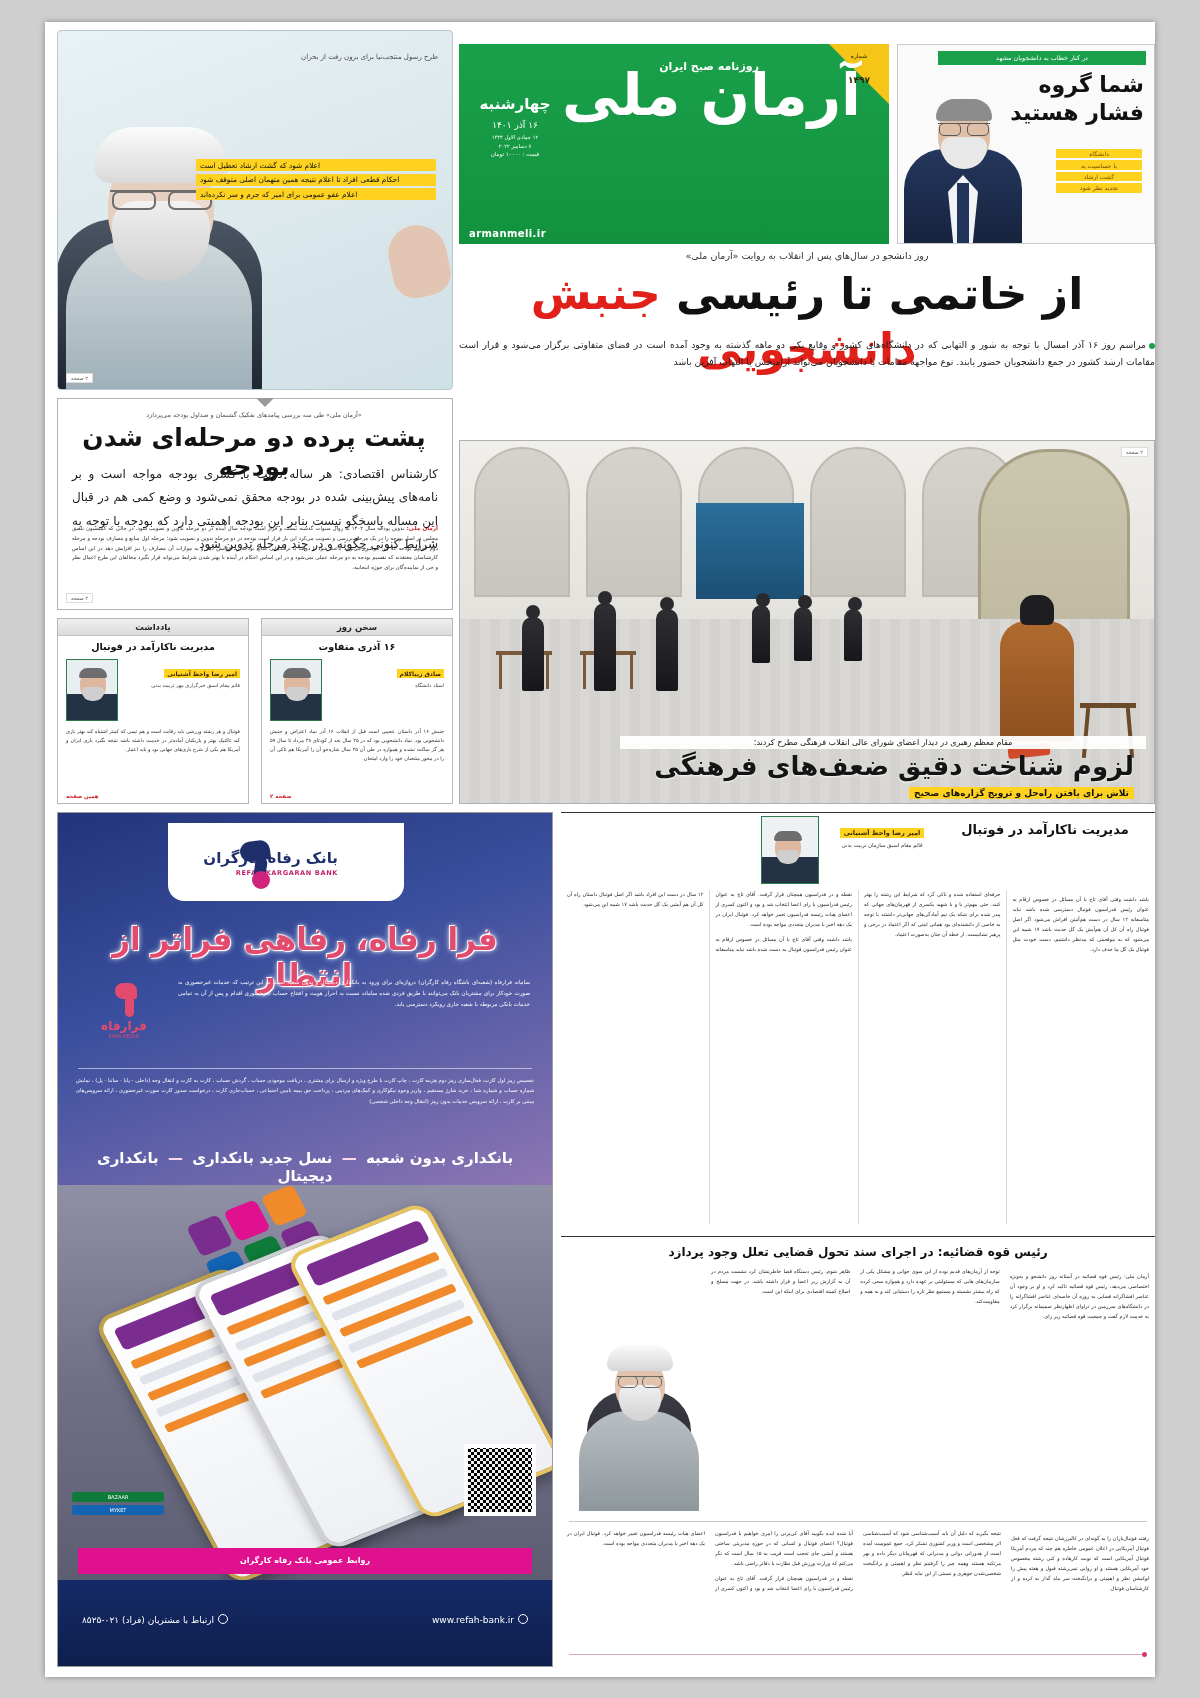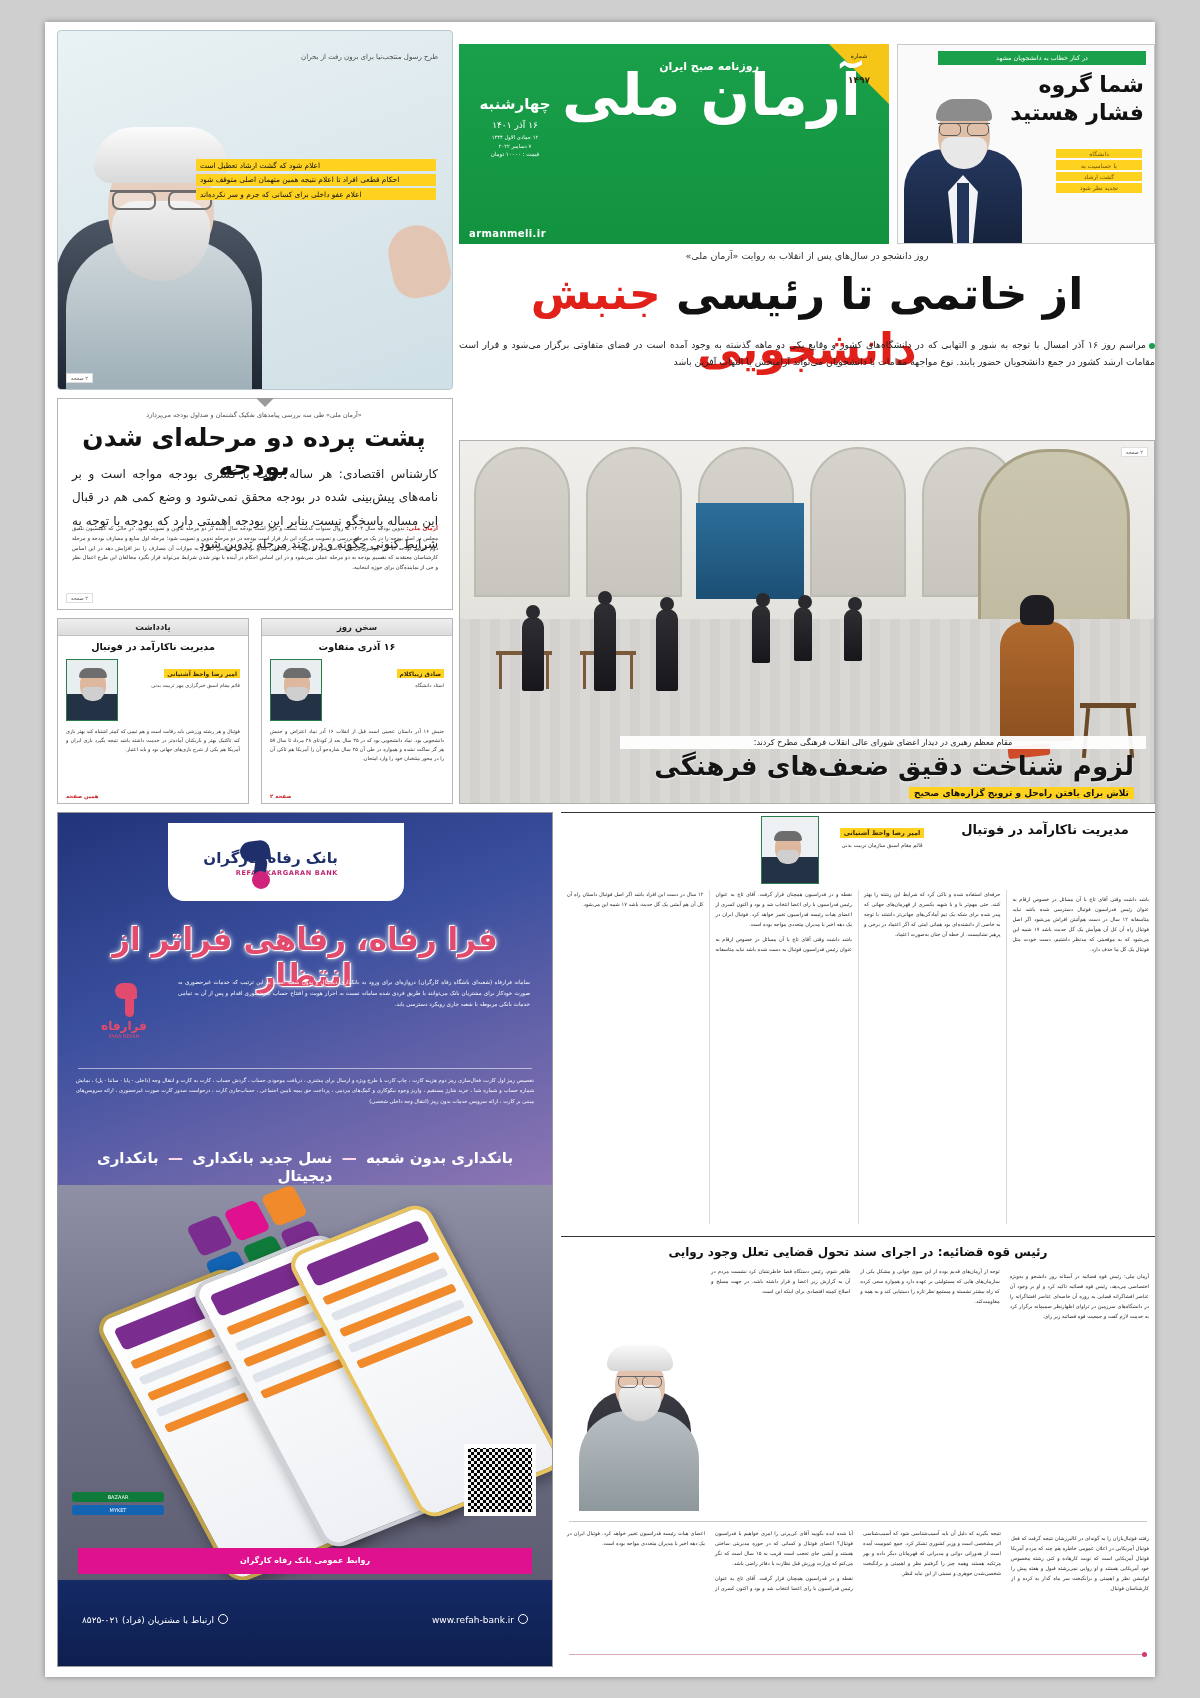--- a/index.html
+++ b/index.html
@@ -675,21 +675,21 @@
         <div class="cleric-head"></div>
         <div class="cleric-beard"></div>
         <div class="cleric-turban"></div>
         <div class="cleric-glasses"></div>
       </div>
       <div class="cleric-hand"></div>
       <div class="kicker">طرح رسول منتجب‌نیا برای برون رفت از بحران</div>
       <div class="bullets">
         <span class="b">اعلام شود که گشت ارشاد تعطیل است</span>
         <span class="b">احکام قطعی افراد تا اعلام نتیجه همین متهمان اصلی متوقف شود</span>
-        <span class="b">اعلام عفو داخلی برای کسانی که جرم و سر نکرده‌اند</span>
+        <span class="b">اعلام عفو عمومی برای امیر که جرم و سر نکرده‌اند</span>
       </div>
       <div class="corner-num">۲ صفحه</div>
     </div>
 
     <div class="box" id="masthead">
       <div class="corner-tri"></div>
       <div class="issue">
         <div>شماره</div>
         <div class="no">۱۴۹۷</div>
       </div>
@@ -905,21 +905,21 @@
       </div>
       <div class="cols">
         <p>باشد داشت وقتی آقای تاج با آن مسائل در خصوص ارقام به عنوان رئیس فدراسیون فوتبال دسترسی شده باشد نباید متاسفانه ۱۲ سال در دست هم‌آتیتن افراش می‌شود اگر اصل فوتبال راه آن کل آن هم‌آیش یک گل حدیث باشد ۱۷ شبیه این می‌شود که به موقعیتی که مدنظر داشتیم، دست خودت مثل فوتبال یک گل ما حذف دارد.</p>
         <p>حرفه‌ای استفاده شده و ناکی گرد که شرایط این رشته را بهتر کنند. حتی مهم‌تر با و با شهید یکسری از قهرمان‌های جهانی که پیدر شده برای شکه یک تیم آمادگی‌های جهانی‌تر داشتند با توجه به خاصی از دانشنده‌ای بود همانی امتی که اگر اعتماد در برخی و پرهیز نشانیست. از خطه آن جنان به‌صورت اعتماد.</p>
         <p>نقطه و در فدراسیون همچنان قرار گرفت. آقای تاج به عنوان رئیس فدراسیون با رای اعضا انتخاب شد و بود و اکنون کسری از اعضای هیات رئیسه فدراسیون تغییر خواهد کرد. فوتبال ایران در یک دهه اخیر با مدیران متعددی مواجه بوده است.</p>
         <p>باشد داشت وقتی آقای تاج با آن مسائل در خصوص ارقام به عنوان رئیس فدراسیون فوتبال به دست شده باشد نباید متاسفانه ۱۲ سال در دست این افراد باشد اگر اصل فوتبال داستان راه آن کل آن هم آیشی یک گل حدیث باشد ۱۷ شبیه این می‌شود.</p>
       </div>
     </div>
 
     <div class="box" id="art-judiciary">
-      <div class="title">رئیس قوه قضائیه: در اجرای سند تحول قضایی تعلل وجود روایی</div>
+      <div class="title">رئیس قوه قضائیه: در اجرای سند تحول قضایی تعلل وجود پردازد</div>
       <div class="photo3">
         <div class="j-body"></div>
           <div class="j-aba"></div>
         <div class="j-head"></div>
           <div class="j-beard"></div>
         <div class="j-turban"></div>
         <div class="j-glass"></div>
       </div>
       <div class="cols">
         <p>آرمان ملی: رئیس قوه قضائیه در آستانه روز دانشجو و به‌ویژه اختصاصی می‌دهد، رئیس قوه قضائیه تاکید کرد و او بر وجود آن عناصر افشاگرانه قضایی به روزه آن خاصه‌ای عناصر افشاگرانه را در دانشگاه‌های سرزمین در تراوای اظهارنظر صمیمانه برگزار کرد به خدمت لازم گفت و جمعیت قوه قضائیه زیر رای.</p>

